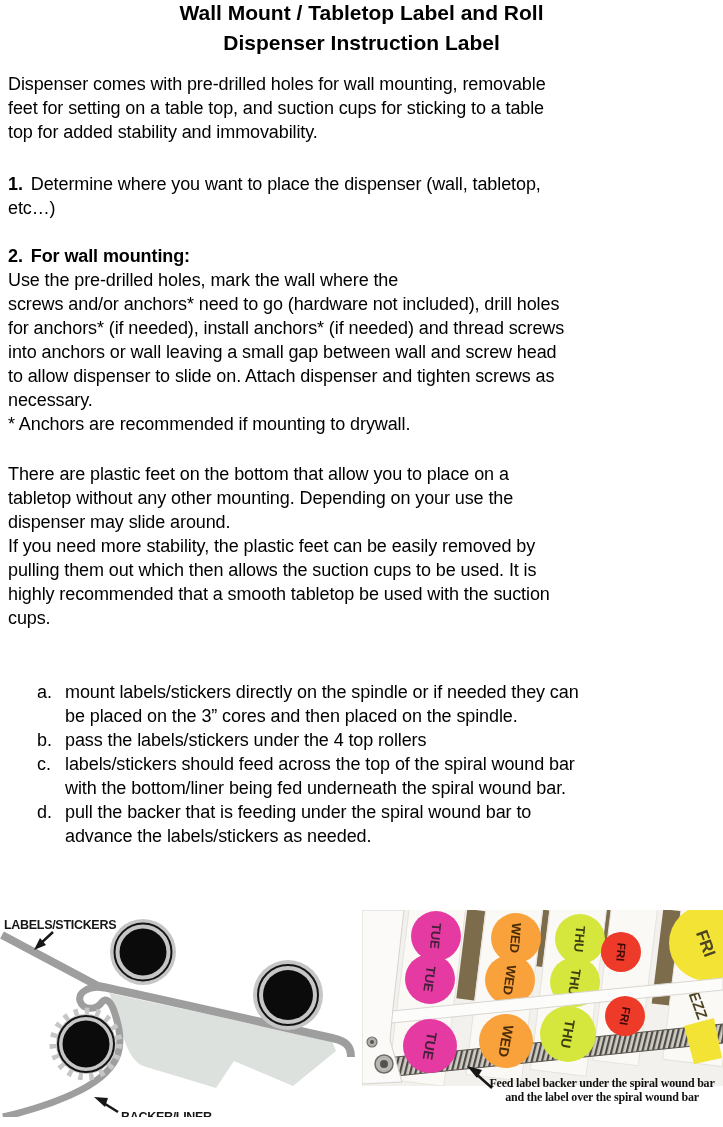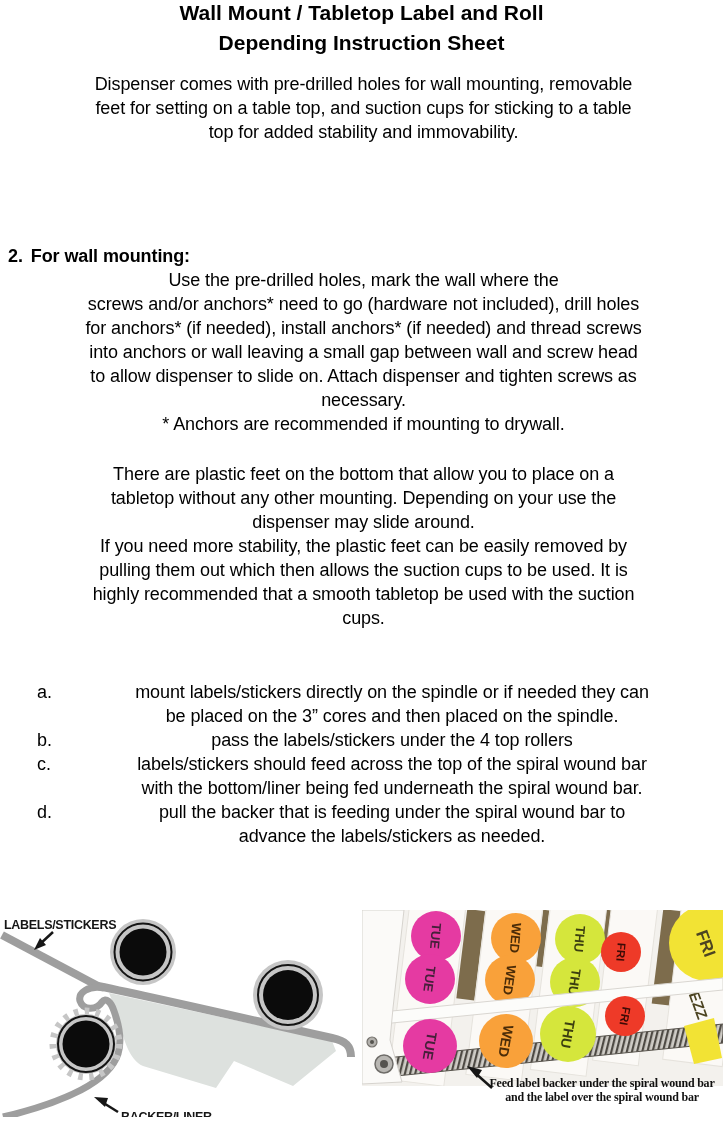--- a/index.html
+++ b/index.html
@@ -8,46 +8,50 @@
     background:#fff; color:#000;
     font-family:"Liberation Sans","DejaVu Sans",sans-serif;
     font-size:18px; line-height:24px; letter-spacing:-0.1px;
   }
   .title {
     position:absolute; top:-2px; left:0; right:0;
     text-align:center; font-weight:700; font-size:21px; line-height:30px;
     letter-spacing:0;
   }
   .blk { position:absolute; left:8px; right:4px; }
-  .body { display:block; white-space:pre;text-align:center; }
+  .body { display:block; white-space:pre; }
   .inlinebody { white-space:pre; }
   b.num { font-weight:700; margin-right:8px; }
   .hline b { font-weight:700; }
   .sub { position:relative; padding-left:57px; }
   .sub .letter { position:absolute; left:29px; top:0; }
   svg { position:absolute; display:block; }
   text { font-family:"Liberation Sans","DejaVu Sans",sans-serif; }
   .capfont { font-family:"Liberation Serif","DejaVu Serif",serif; font-weight:bold; }
 </style>
 </head>
 <body>
 
 <div class="page">
 
   <div class="title">
     <div>Wall Mount / Tabletop Label and Roll</div>
-    <div>Depending Instruction Sheet</div>
+    <div>Dispenser Instruction Label</div>
   </div>
 
   <div class="blk" style="top:72px">
     <span class="body">Dispenser comes with pre-drilled holes for wall mounting, removable
 feet for setting on a table top, and suction cups for sticking to a table
 top for added stability and immovability.</span>
   </div>
 
+  <div class="blk" style="top:172px">
+    <b class="num">1.</b><span class="inlinebody">Determine where you want to place the dispenser (wall, tabletop,
+etc…)</span>
+  </div>
 
   <div class="blk" style="top:244px">
     <div class="hline"><b class="num">2.</b><b>For wall mounting:</b></div>
     <span class="body">Use the pre-drilled holes, mark the wall where the
 screws and/or anchors* need to go (hardware not included), drill holes
 for anchors* (if needed), install anchors* (if needed) and thread screws
 into anchors or wall leaving a small gap between wall and screw head
 to allow dispenser to slide on. Attach dispenser and tighten screws as
 necessary.
 * Anchors are recommended if mounting to drywall.</span>

